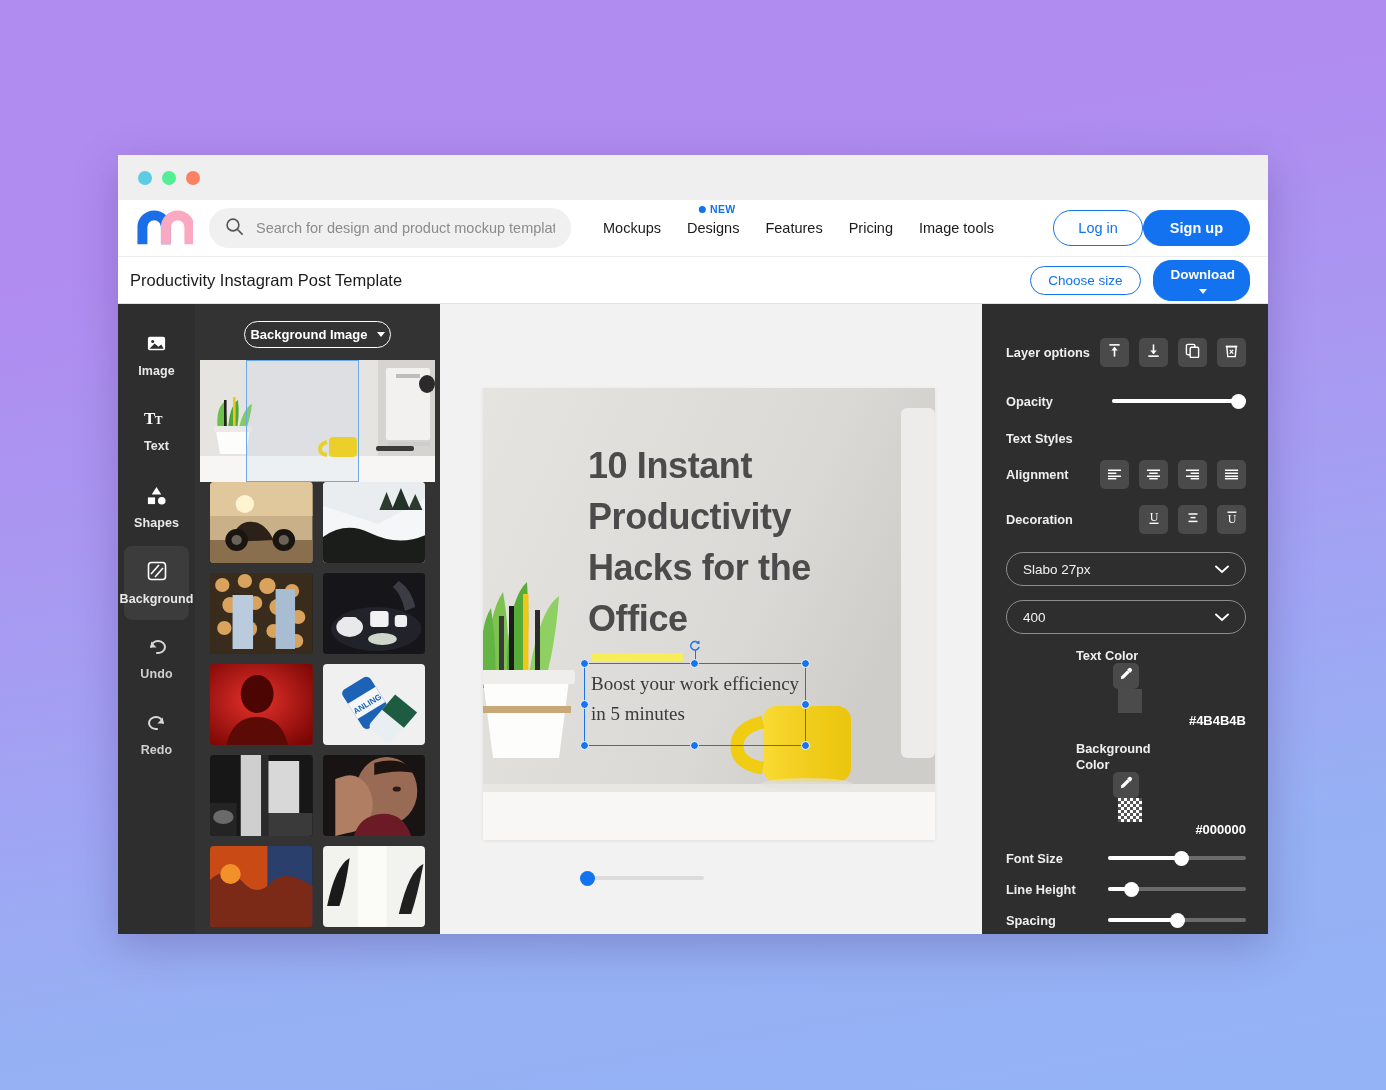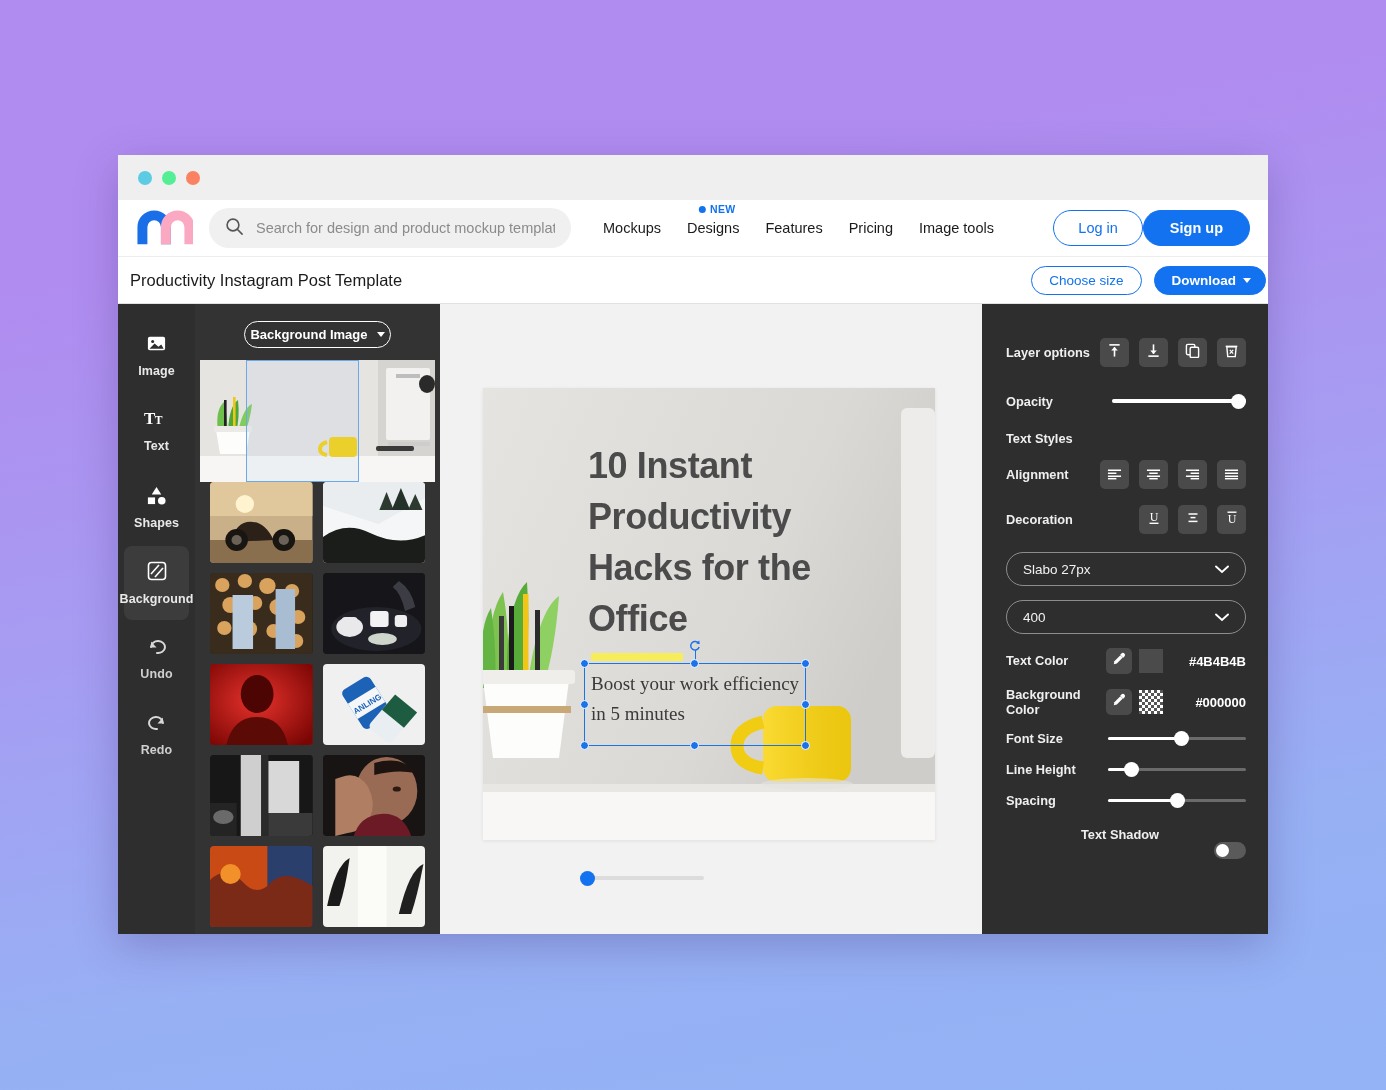--- a/index.html
+++ b/index.html
@@ -58,34 +58,34 @@
   }
   .btn-solid {
     border: 1.6px solid #1272ef; background: #1272ef; color: #fff;
     border-radius: 22px; padding: 9px 26px; font-size: 14.5px; font-weight: bold;
     cursor: pointer; white-space: nowrap; font-family: "Liberation Sans", sans-serif;
   }
 
   
   .docbar {
     height: 47px; background: #fff; display: flex; align-items: center;
-    padding: 0 2px 0 12px; border-bottom: 1px solid #e2e2e2;
+    padding: 0 18px 0 12px; border-bottom: 1px solid #e2e2e2;
   }
   .doctitle { font-size: 16.5px; color: #1b1b1b; }
   .docbtns { margin-left: auto; display: flex; align-items: center; gap: 12px; }
   .btn-sm-outline {
     border: 1.5px solid #1272ef; color: #1272ef; background: #fff;
     border-radius: 18px; padding: 6px 17px; font-size: 13.5px; cursor: pointer;
     font-family: "Liberation Sans", sans-serif; white-space: nowrap;
   }
   .btn-sm-solid {
     border: 1.5px solid #1272ef; background: #1272ef; color: #fff;
     border-radius: 18px; padding: 6px 14px 6px 17px; font-size: 13.5px; font-weight: bold;
     cursor: pointer; font-family: "Liberation Sans", sans-serif;
-    display: flex; align-items: center; gap: 7px; white-space: nowrap;
+    display: flex; align-items: center; gap: 7px; white-space: nowrap; flex-direction: column;
   }
   .caret-d { width:0;height:0;border-left:4.5px solid transparent;border-right:4.5px solid transparent;border-top:5px solid currentColor; }
 
   
   .editor { display: flex; height: 630px; }
 
   
   .rail { width: 77px; background: #2e2e2e; flex: none; padding-top: 14px; }
   .tool {
     height: 74px; display: flex; flex-direction: column; align-items: center;
@@ -170,21 +170,21 @@
   .s-track-full { position: absolute; left:0; right:0; height: 3.5px; background: #6b6b6b; border-radius: 2px; }
   .s-track-fill { position: absolute; left:0; height: 3.5px; background: #ffffff; border-radius: 2px; }
   .s-knob { position: absolute; width: 15px; height: 15px; border-radius: 50%; background: #fff; }
   .section-title { font-size: 12.8px; font-weight: bold; color: #efefef; margin: 22px 0 14px; }
   .select {
     width: 100%; height: 34px; border: 1.2px solid #8d8d8d; border-radius: 17px;
     display: flex; align-items: center; padding: 0 16px; margin-bottom: 14px;
     font-size: 13.5px; color: #f2f2f2; cursor: pointer;
   }
   .select .chev { margin-left: auto; }
-  .colorrow { display: flex; align-items: center; margin-bottom: 13px; }
+  .colorrow { display: flex; align-items: center; margin-bottom: 13px; flex-direction: column; }
   .colorrow .plabel { width: 100px; flex: none; line-height: 1.2; }
   .eyed {
     width: 26px; height: 26px; border-radius: 5px; background: #4a4a4a;
     display: flex; align-items: center; justify-content: center; cursor: pointer;
   }
   .swatch { width: 24px; height: 24px; margin-left: 7px; cursor: pointer; }
   .checker {
     background-image:
       linear-gradient(45deg, #555 25%, transparent 25%, transparent 75%, #555 75%),
       linear-gradient(45deg, #555 25%, #fff 25%, #fff 75%, #555 75%);

